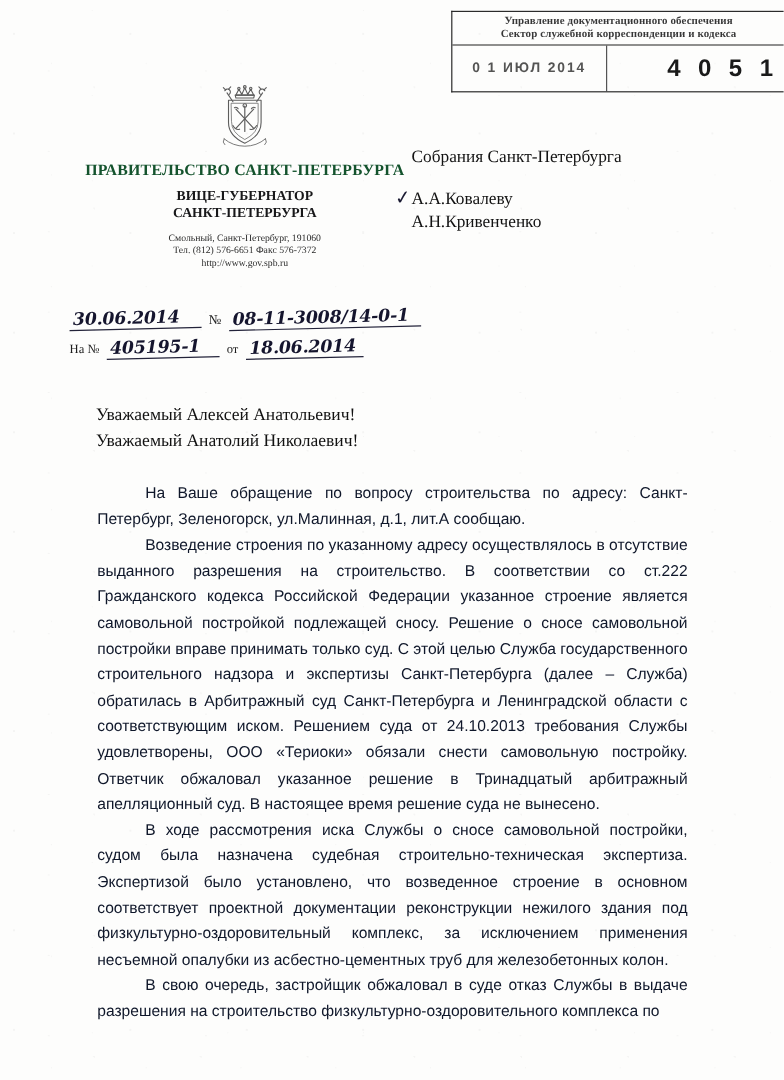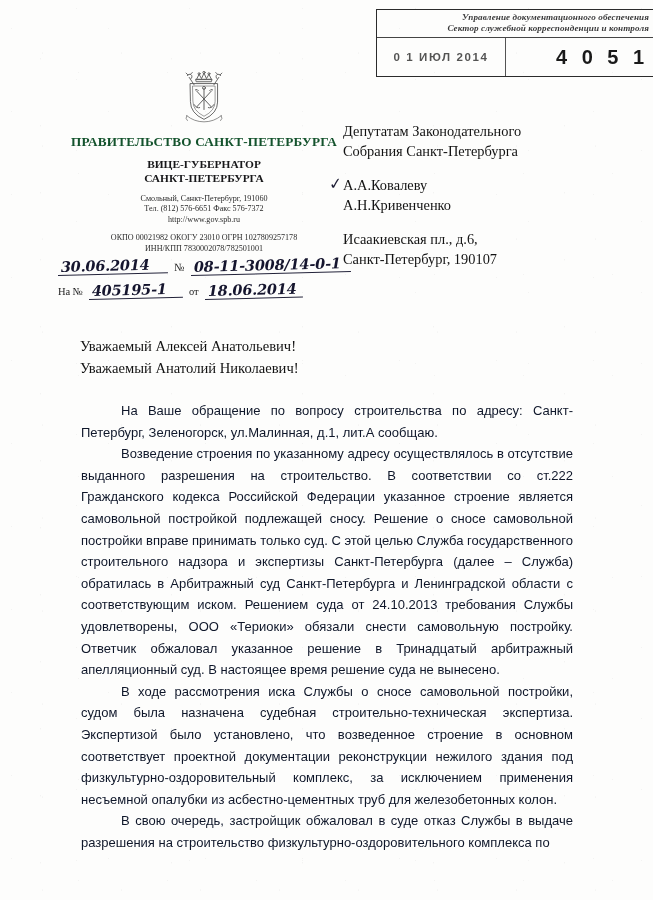--- a/index.html
+++ b/index.html
@@ -34,23 +34,22 @@
     color: #1c1c1c;
   }
   .stamp-head {
     border-bottom: 1.4px solid #2b2b2b;
     padding: 2px 5px 3px 5px;
     font-family: "Liberation Serif", serif;
     font-weight: 700;
     font-size: 9.1px;
     line-height: 11.2px;
     letter-spacing: 0.1px;
-    text-align: right;
+    text-align: center;
     opacity: .88;
-    font-style: italic;
   }
   .stamp-head div { white-space: nowrap; }
   .stamp-body {
     display: flex;
     align-items: stretch;
     height: 38px;
     gap: 40px;
   }
   .stamp-date {
     width: 128px;
@@ -236,21 +235,21 @@
   }
 </style>
 </head>
 <body>
 
 <div class="page">
 
   <div class="stamp">
     <div class="stamp-head">
       <div>Управление документационного обеспечения</div>
-      <div>Сектор служебной корреспонденции и контроля</div>
+      <div>Сектор служебной корреспонденции и кодекса</div>
     </div>
     <div class="stamp-body">
       <div class="stamp-date">0 1 ИЮЛ 2014</div>
       <div class="stamp-num">4 0 5 1 9 5 - 1</div>
     </div>
   </div>
 
   <div class="letterhead">
 
     <svg class="emblem" viewBox="0 0 100 94">
@@ -295,24 +294,20 @@
       <div>ВИЦЕ-ГУБЕРНАТОР</div>
       <div>САНКТ-ПЕТЕРБУРГА</div>
     </div>
 
     <div class="contacts">
       <div>Смольный, Санкт-Петербург, 191060</div>
       <div>Тел. (812) 576-6651 Факс 576-7372</div>
       <div>http://www.gov.spb.ru</div>
     </div>
 
-    <div class="codes">
-      <div>ОКПО 00021982  ОКОГУ 23010  ОГРН 1027809257178</div>
-      <div>ИНН/КПП 7830002078/782501001</div>
-    </div>
   </div>
 
   <div class="reg">
     <div class="reg-row">
       <span class="hand w1">30.06.2014</span>
       <span class="reg-gap"></span>
       <span class="reg-label sup">№</span>
       <span class="reg-gap"></span>
       <span class="hand w2">08-11-3008/14-0-1</span>
     </div>
@@ -322,34 +317,29 @@
       <span class="hand w3">405195-1</span>
       <span class="reg-gap"></span>
       <span class="reg-label">от</span>
       <span class="reg-gap"></span>
       <span class="hand w4">18.06.2014</span>
     </div>
   </div>
 
   <div class="addressee">
     <div class="addr-block">
-      <div class="addr-line">Депутатам Законодательного</div>
       <div class="addr-line">Собрания Санкт-Петербурга</div>
     </div>
     <div class="addr-block">
       <div class="addr-line">
         <span class="checkmark">✓</span>
         <span>А.А.Ковалеву</span>
       </div>
       <div class="addr-line">А.Н.Кривенченко</div>
     </div>
-    <div class="addr-block">
-      <div class="addr-line">Исаакиевская пл., д.6,</div>
-      <div class="addr-line">Санкт-Петербург, 190107</div>
-    </div>
   </div>
 
   <div class="salutation">
     <div>Уважаемый Алексей Анатольевич!</div>
     <div>Уважаемый Анатолий Николаевич!</div>
   </div>
 
   <div class="body-text">
     <p>На Ваше обращение по вопросу строительства по адресу: Санкт-Петербург, Зеленогорск, ул.Малинная, д.1, лит.А сообщаю.</p>
     <p>Возведение строения по указанному адресу осуществлялось в отсутствие выданного разрешения на строительство. В соответствии со ст.222 Гражданского кодекса Российской Федерации указанное строение является самовольной постройкой подлежащей сносу. Решение о сносе самовольной постройки вправе принимать только суд. С этой целью Служба государственного строительного надзора и экспертизы Санкт-Петербурга (далее – Служба) обратилась в Арбитражный суд Санкт-Петербурга и Ленинградской области с соответствующим иском. Решением суда от 24.10.2013 требования Службы удовлетворены, ООО «Териоки» обязали снести самовольную постройку. Ответчик обжаловал указанное решение в Тринадцатый арбитражный апелляционный суд. В настоящее время решение суда не вынесено.</p>

